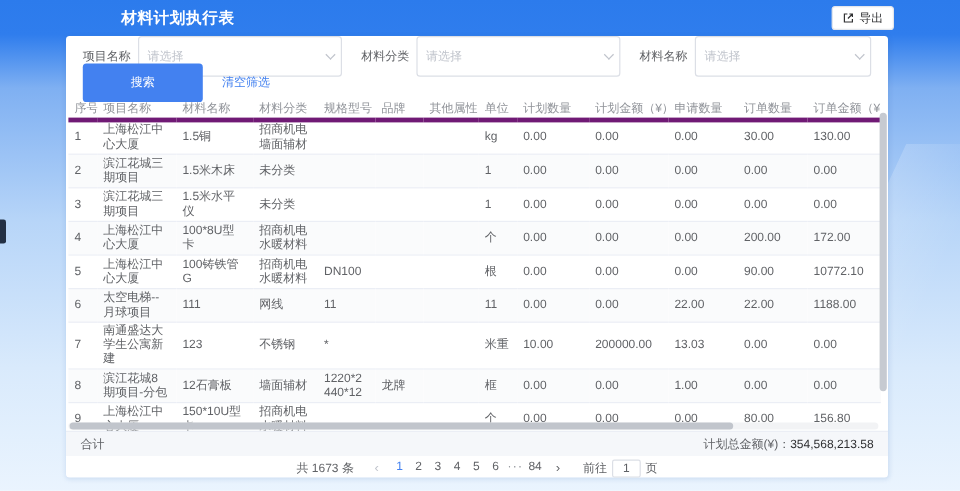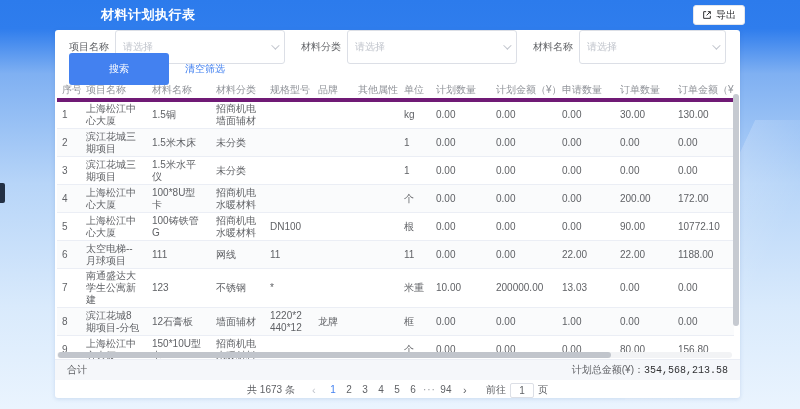--- a/index.html
+++ b/index.html
@@ -42,21 +42,21 @@
   .vscroll { position:absolute; right:1px; top:52px; width:6px; height:270px; }
   .vthumb { position:absolute; top:12px; left:0; width:6px; height:232px; background:#c6cad1; border-radius:3px; }
   .hscroll { position:absolute; left:2px; top:322px; width:675px; height:6px; background:#f2f3f5; border-radius:3px; }
   .hthumb { position:absolute; left:1px; top:0; width:553px; height:6px; background:#c1c5cc; border-radius:3px; }
   
   .summary { position:absolute; left:0; right:0; top:329px; height:21px; background:#f5f7fa; border-top:1px solid #ebeef5;
     display:flex; align-items:center; font-size:10px; padding:0 12px; }
   .sum-label { color:#606266; }
   .sum-items { margin-left:auto; display:flex; gap:24px; }
   .sum-item { white-space:nowrap; color:#606266; }
-  .sum-item b { font-weight:normal; color:#303133;font-family:Liberation Mono, monospace; }
+  .sum-item b { font-weight:normal; color:#303133; }
   
   .pager { position:absolute; left:0; right:0; top:352px; height:16px; display:flex; align-items:center; justify-content:center; font-size:10px; color:#606266; gap:4px; }
   .pg { min-width:16px; height:16px; line-height:16px; text-align:center; cursor:pointer; padding:0 2px; }
   .pg.active { color:#4381f0; }
   .pg.dots { color:#909399; letter-spacing:1px; cursor:default; }
   .arrow { width:14px; text-align:center; cursor:pointer; font-size:11px; }
   .arrow.prev { color:#c0c4cc; } .arrow.next { color:#606266; }
   .total-text { margin-right:8px; }
   .goto { margin-left:10px; display:flex; align-items:center; gap:4px; }
   .goto input { width:24px; height:15px; border:1px solid #dcdfe6; border-radius:2px; text-align:center; font-size:10px; color:#606266; outline:none; }
@@ -298,21 +298,21 @@
     <span class="total-text">共 1673 条</span>
     <span class="arrow prev">‹</span>
     <span style="display:flex;">
         <span class="pg active">1</span>
         <span class="pg">2</span>
         <span class="pg">3</span>
         <span class="pg">4</span>
         <span class="pg">5</span>
         <span class="pg">6</span>
         <span class="pg dots">···</span>
-        <span class="pg">94</span>
+        <span class="pg">84</span>
       </span>
     <span class="arrow next">›</span>
     <span class="goto">
       <span>前往</span>
       <input value="1" style="">
       <span>页</span>
     </span>
   </div>
 
 </div>

